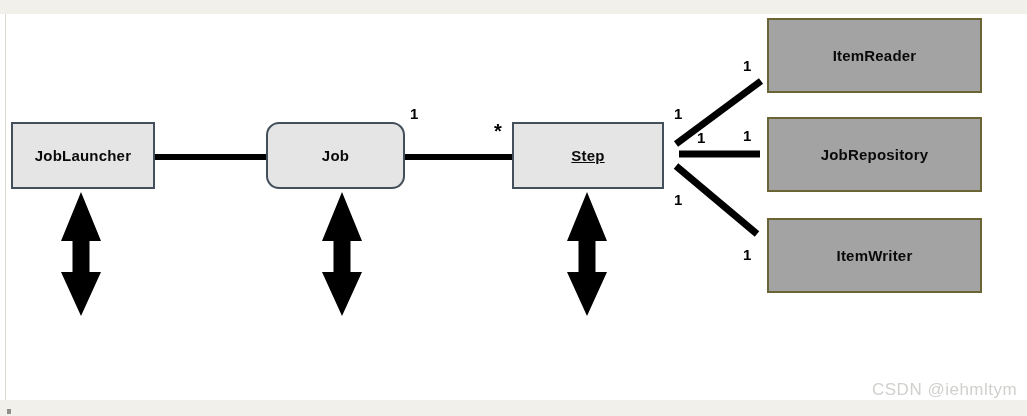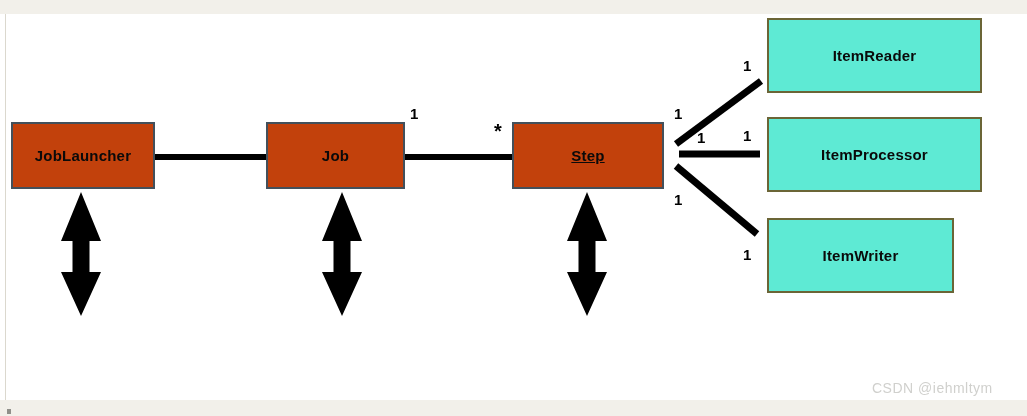--- a/index.html
+++ b/index.html
@@ -16,44 +16,44 @@
   #left-rule{position:absolute;left:5px;top:14px;width:1px;height:386px;background:#dbd8ce;}
   #corner-artifact{position:absolute;left:7px;top:409px;width:4px;height:5px;background:#90908a;}
   svg{position:absolute;left:0;top:0;}
   .node{
     position:absolute;
     display:flex;align-items:center;justify-content:center;
     font-weight:bold;font-size:15px;color:#0a0a0a;
     box-sizing:border-box;
     letter-spacing:.2px;
   }
-  .node.blue{background:#c2410c;border:2px solid #43505b;}
-  .node.yellow{background:#5eead4;border:2px solid #6b6536;}
+  .node.blue{background:#e5e5e5;border:2px solid #43505b;}
+  .node.yellow{background:#a3a3a3;border:2px solid #6b6536;}
   #node-joblauncher{left:11px;top:122px;width:144px;height:67px;}
-  #node-job{left:266px;top:122px;width:139px;height:67px;}
+  #node-job{left:266px;top:122px;width:139px;height:67px;border-radius:13px;}
   #node-step{left:512px;top:122px;width:152px;height:67px;text-decoration:underline;}
   #node-jobrepository{left:14px;top:319px;width:655px;height:70px;}
   #node-itemreader{left:767px;top:18px;width:215px;height:75px;}
   #node-itemprocessor{left:767px;top:117px;width:215px;height:75px;}
-  #node-itemwriter{left:767px;top:218px;width:187px;height:75px;}
+  #node-itemwriter{left:767px;top:218px;width:215px;height:75px;}
   .mult{
     position:absolute;font-weight:bold;font-size:15px;color:#000;
     line-height:15px;
   }
   #mult-job-one{left:410px;top:106px;}
   #mult-step-many{left:494px;top:121px;font-size:20px;line-height:20px;}
   #mult-reader-near{left:674px;top:106px;}
   #mult-reader-far{left:743px;top:58px;}
   #mult-processor-near{left:697px;top:130px;}
   #mult-processor-far{left:743px;top:128px;}
   #mult-writer-near{left:674px;top:192px;}
   #mult-writer-far{left:743px;top:247px;}
   #watermark{
     position:absolute;left:872px;top:380px;
-    font-size:14px;color:#d0d0cd;letter-spacing:.5px;
+    font-size:17px;color:#d0d0cd;letter-spacing:.5px;
     white-space:nowrap;
     text-align:right;
   }
 </style>
 </head>
 <body>
 
 <div id="stage">
 
   <div id="top-strip" class="strip"></div>
@@ -81,21 +81,21 @@
   <div id="node-job" class="node blue">
     <span>Job</span>
   </div>
   <div id="node-step" class="node blue">
     <span>Step</span>
   </div>
   <div id="node-itemreader" class="node yellow">
     <span>ItemReader</span>
   </div>
   <div id="node-itemprocessor" class="node yellow">
-    <span>ItemProcessor</span>
+    <span>JobRepository</span>
   </div>
   <div id="node-itemwriter" class="node yellow">
     <span>ItemWriter</span>
   </div>
 
   <span id="mult-job-one" class="mult">1</span>
   <span id="mult-step-many" class="mult">*</span>
   <span id="mult-reader-near" class="mult">1</span>
   <span id="mult-reader-far" class="mult">1</span>
   <span id="mult-processor-near" class="mult">1</span>

